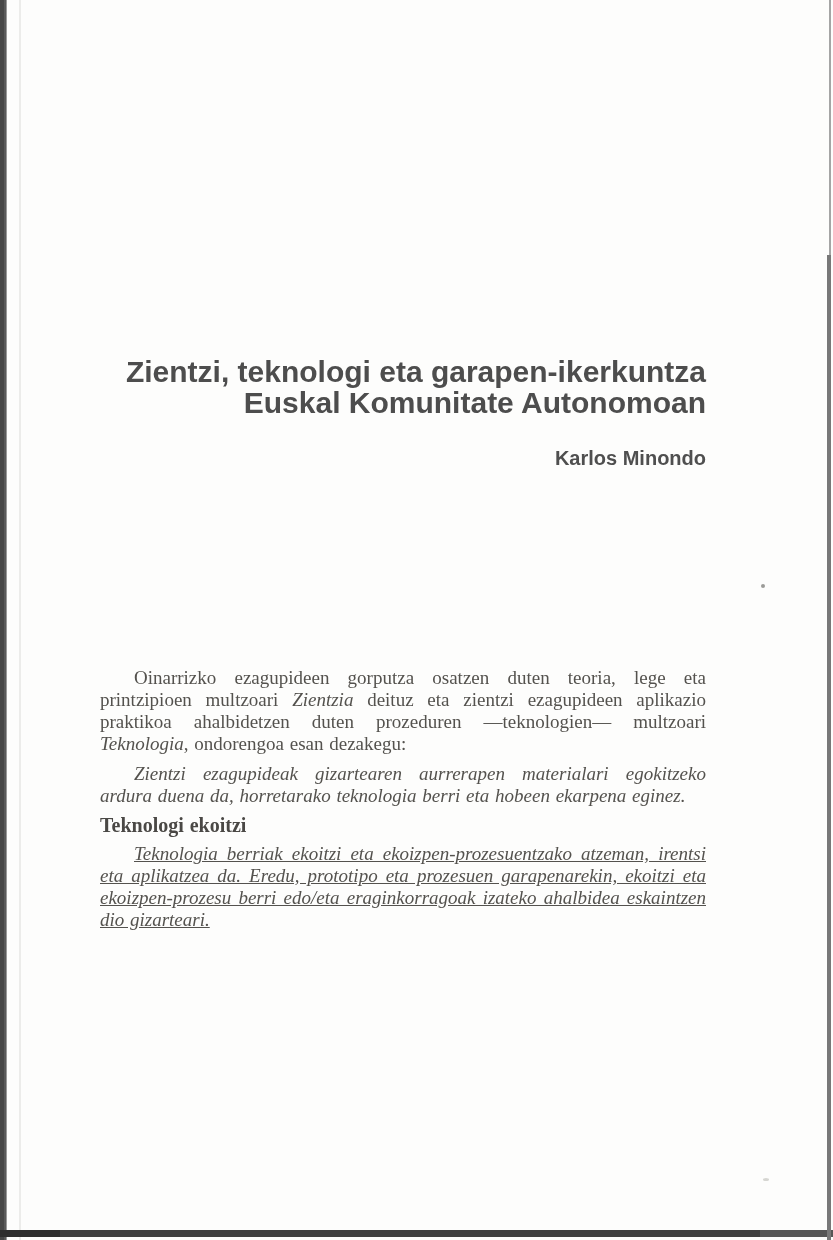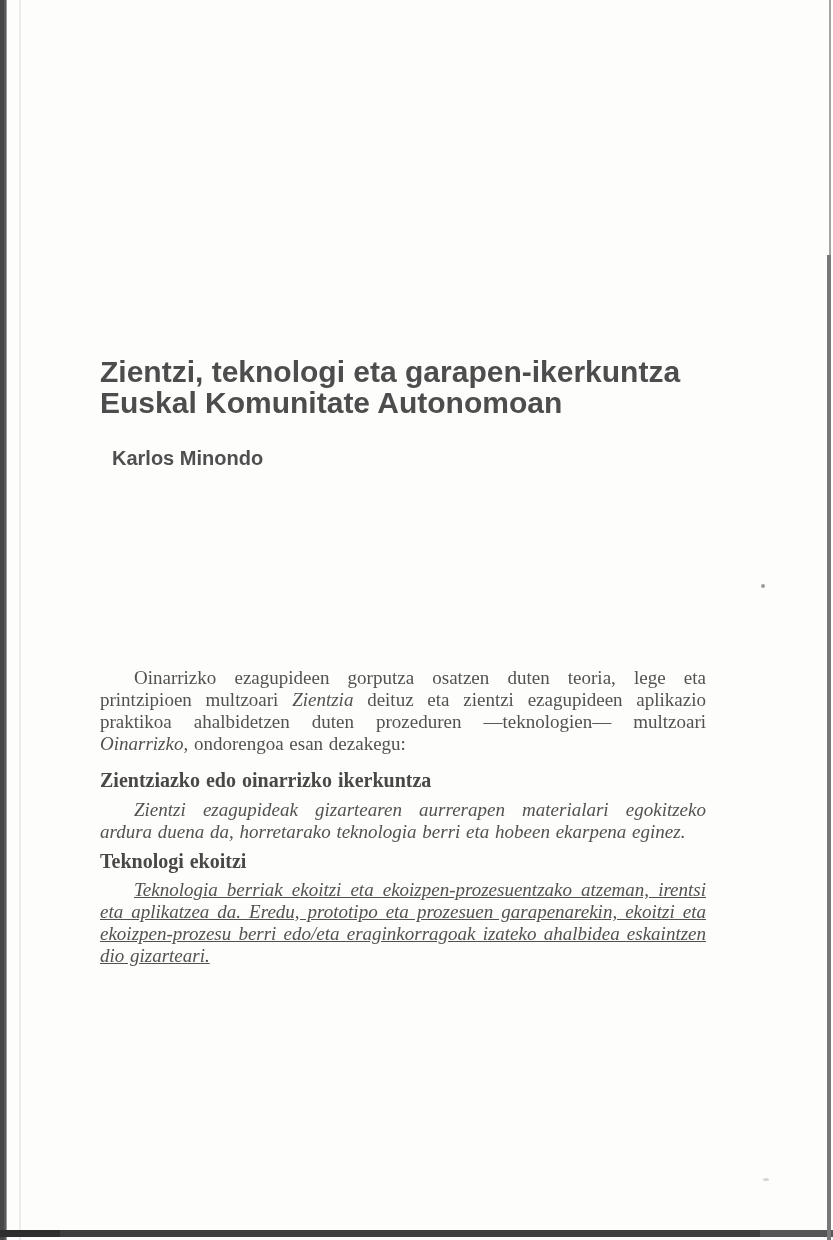--- a/index.html
+++ b/index.html
@@ -42,28 +42,30 @@
   .speck-2 {
     position: absolute; left: 763px; top: 1178px; width: 6px; height: 3px;
     background: #d6d6d2; border-radius: 50%;
   }
   
   .content {
     position: absolute; left: 100px; top: 0; width: 606px;
   }
   .title-block {
     position: absolute; top: 356px; left: 0; width: 606px;
+    text-align: right;
     font-family: "Liberation Sans", sans-serif;
     font-weight: bold;
     font-size: 30px; line-height: 31px;
     color: #4d4d4d;
     letter-spacing: 0px;
   }
   .author {
-    position: absolute; top: 447px; left: 12px; width: 606px;
+    position: absolute; top: 447px; left: 0; width: 606px;
+    text-align: right;
     font-family: "Liberation Sans", sans-serif;
     font-weight: bold;
     font-size: 20px; line-height: 22px;
     color: #4f4f4f;
   }
   .body-text {
     position: absolute; top: 667px; left: 0; width: 606px;
     font-size: 19px; line-height: 22px;
     color: #54524e;
     text-align: justify;
@@ -101,23 +103,22 @@
 
     <div class="title-block">
       <div>Zientzi, teknologi eta garapen-ikerkuntza</div>
       <div>Euskal Komunitate Autonomoan</div>
     </div>
 
     <div class="author">Karlos Minondo</div>
 
     <div class="body-text">
 
-      <p><span>Oinarrizko ezagupideen gorputza osatzen duten teoria, lege eta printzipioen multzoari </span><span class="ital">Zientzia</span><span> deituz eta zientzi ezagupideen aplikazio praktikoa ahalbidetzen duten prozeduren —teknologien— multzoari </span><span class="ital">Oinarrizko</span><span>, ondorengoa esan dezakegu:</span></p>
+      <p><span>Oinarrizko ezagupideen gorputza osatzen duten teoria, lege eta printzipioen multzoari </span><span class="ital">Zientzia</span><span> deituz eta zientzi ezagupideen aplikazio praktikoa ahalbidetzen duten prozeduren —teknologien— multzoari </span><span class="ital">Teknologia</span><span>, ondorengoa esan dezakegu:</span></p>
 
-      <h3 class="sec-h1">Zientziazko edo oinarrizko ikerkuntza</h3>
 
       <p class="italic sec-p2">Zientzi ezagupideak gizartearen aurrerapen materialari egokitzeko ardura duena da, horretarako teknologia berri eta hobeen ekarpena eginez.</p>
 
       <h3 class="sec-h3">Teknologi ekoitzi</h3>
       <p class="italic sec-p3">Teknologia berriak ekoitzi eta ekoizpen-prozesuentzako atzeman, irentsi eta aplikatzea da. Eredu, prototipo eta prozesuen garapenarekin, ekoitzi eta ekoizpen-prozesu berri edo/eta eraginkorragoak izateko ahalbidea eskaintzen dio gizarteari.</p>
 
     </div>
 
   </div>
 

